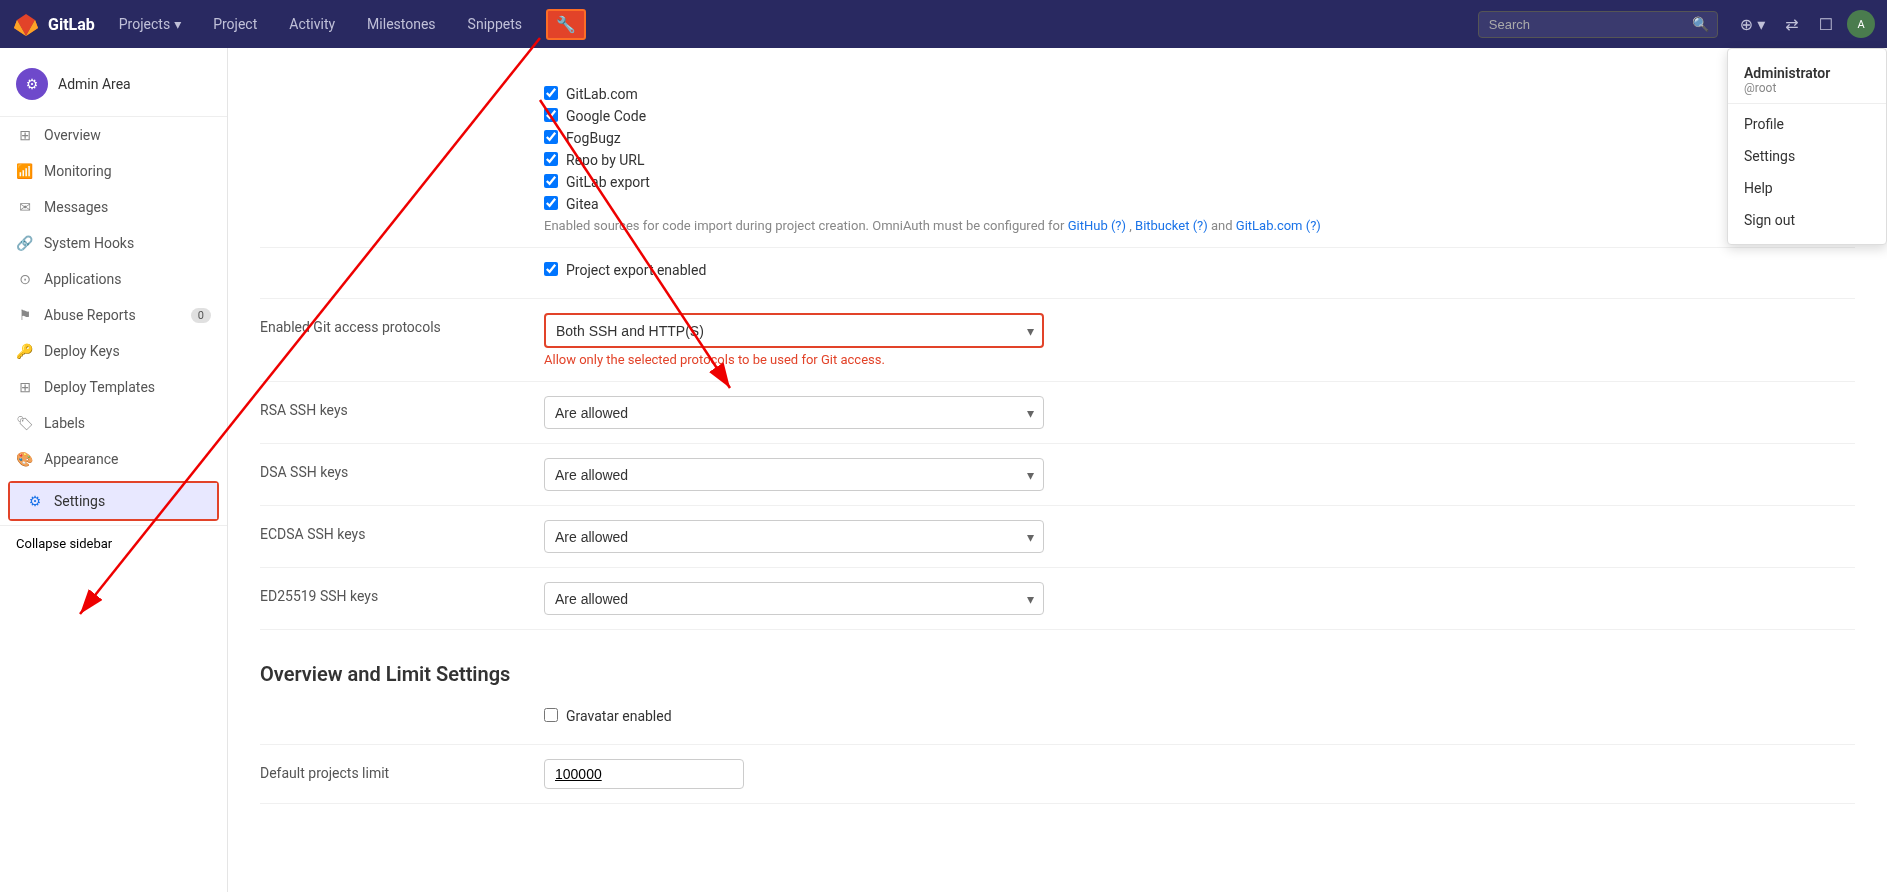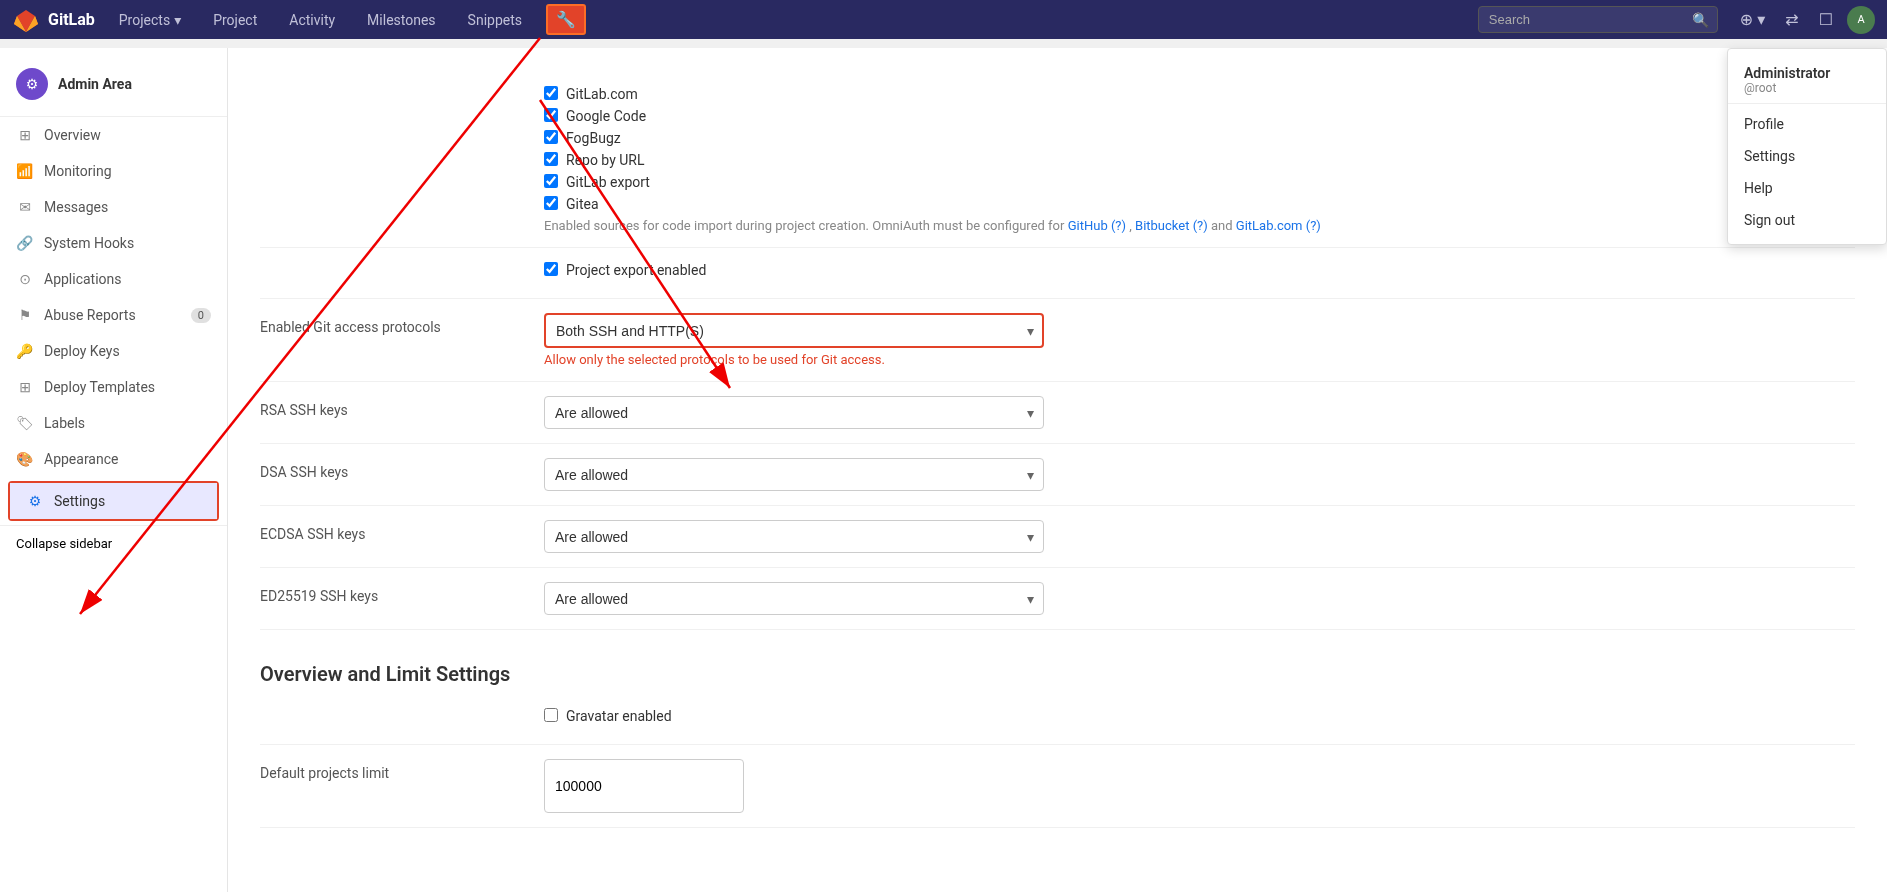--- a/index.html
+++ b/index.html
@@ -1,21 +1,21 @@
 <!DOCTYPE html>
 <html><head>
   <meta charset="utf-8">
   <style>
     * { box-sizing: border-box; margin: 0; padding: 0; }
     body { font-family: -apple-system, BlinkMacSystemFont, 'Segoe UI', Roboto, sans-serif; font-size: 14px; background: #f0f0f0; }
 
     
     .top-nav {
       background: #292961;
-      height: 39px;
+      height: 48px;
       display: flex;
       align-items: center;
       padding: 0 12px;
       gap: 16px;
       position: fixed;
       top: 0; left: 0; right: 0;
       z-index: 100;
     }
     .top-nav .logo {
       display: flex;
@@ -110,21 +110,21 @@
       height: 32px;
       background: #6e49cb;
       border-radius: 50%;
       display: flex;
       align-items: center;
       justify-content: center;
       color: white;
       font-size: 14px;
     }
     .sidebar-title {
-      font-weight: 700;
+      font-weight: 400;
       color: #333;
       font-size: 14px;
     }
     .sidebar-item {
       display: flex;
       align-items: center;
       gap: 10px;
       padding: 10px 16px;
       color: #555;
       cursor: pointer;
@@ -252,23 +252,24 @@
       font-size: 20px;
       font-weight: 600;
       color: #333;
       margin: 24px 0 8px;
       padding-top: 8px;
     }
 
     .number-input {
       border: 1px solid #ccc;
       border-radius: 4px;
-      padding: 18px 10px;
+      padding: 6px 10px;
       font-size: 14px;
       width: 200px;
+      text-decoration: underline;
     }
 
     
     .profile-dropdown {
       position: fixed;
       top: 48px;
       right: 0;
       background: white;
       border: 1px solid #ddd;
       border-radius: 4px;

